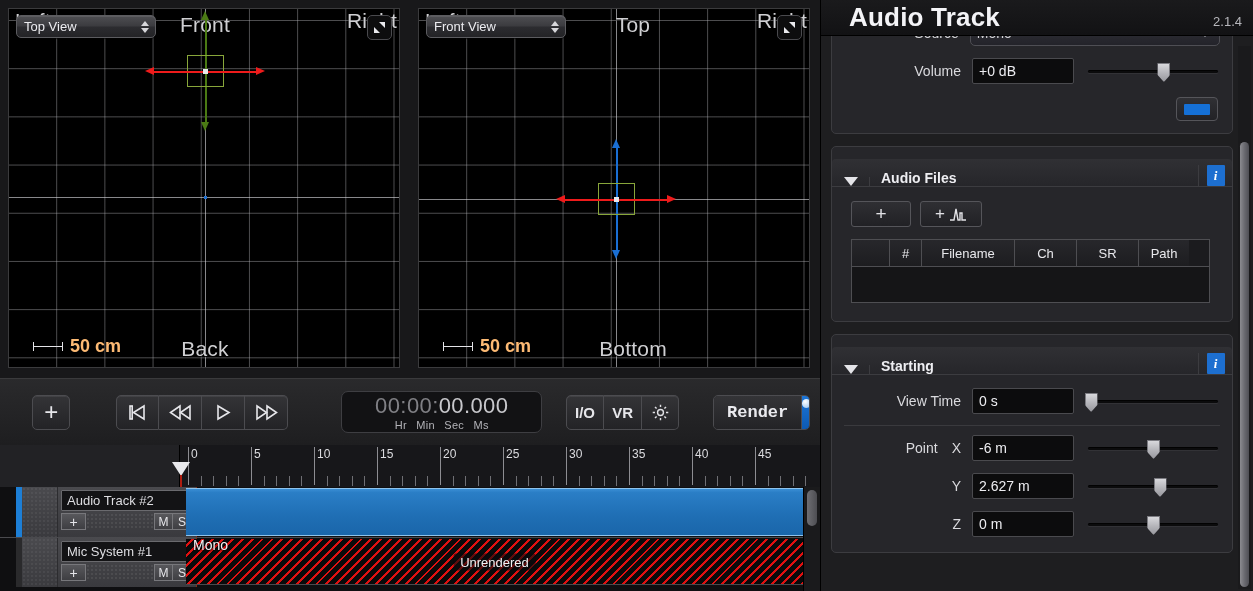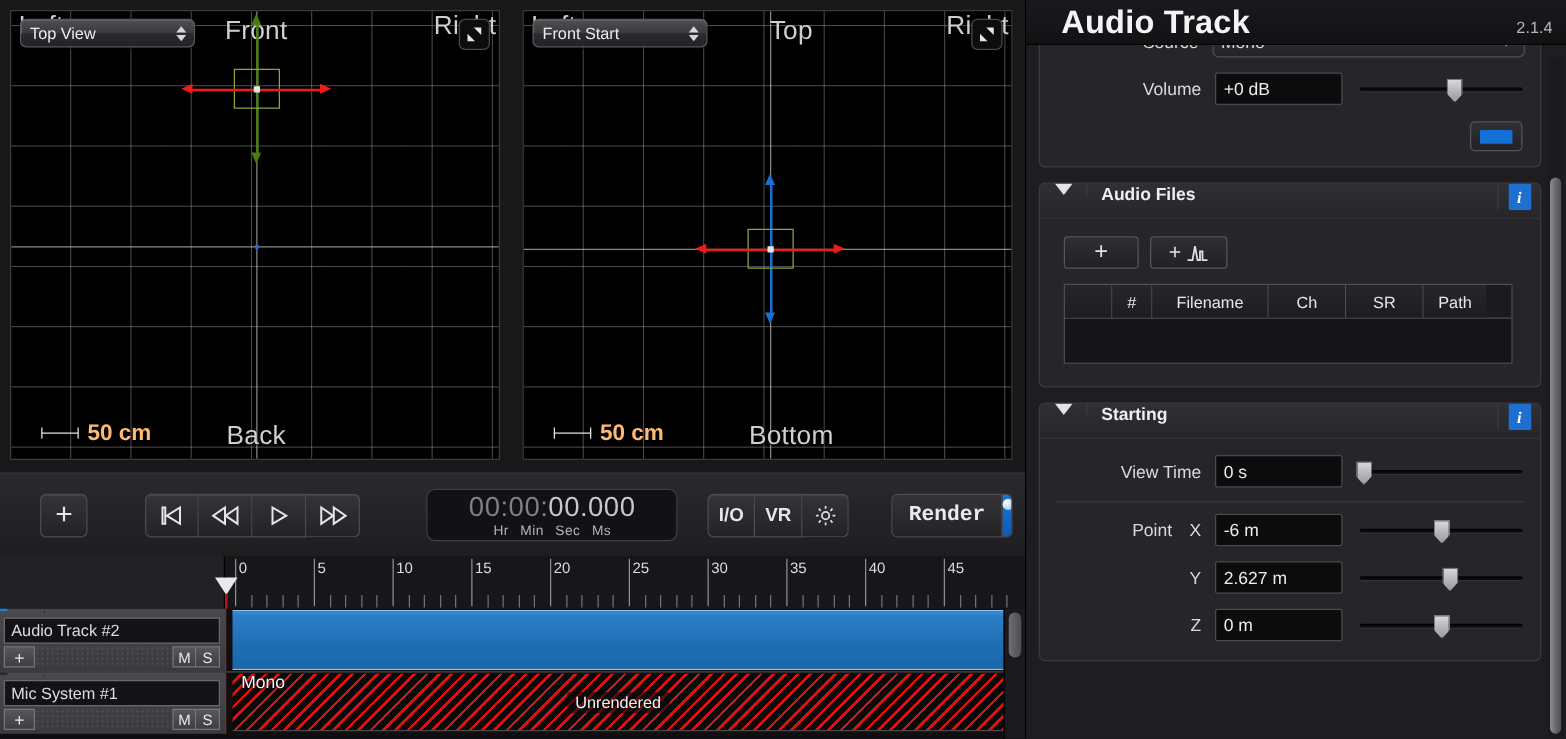--- a/index.html
+++ b/index.html
@@ -263,25 +263,24 @@
   }
 
   
   .tracks {
     position: absolute; left: 0; top: 487px; width: 820px; height: 104px;
     background: #0f0f11;
   }
   .track-row { position: relative; width: 820px; height: 50px; }
   .track-row + .track-row { border-top: 1px solid #4a4a4e; }
   .track-head {
-    position: absolute; left: 0; top: 0; width: 181px; height: 100%;
+    position: absolute; left: 16px; top: 0; width: 181px; height: 100%;
     background: linear-gradient(to bottom, #4a4a4e 0%, #3a3a3e 100%);
     border-right: 1px solid #8a2b12;
     display: flex;
-    flex-direction: column;
   }
   .sel-strip { width: 6px; height: 100%; background: #1d7fd6; }
   .sel-strip.off { background: #2a2a2c; }
   .head-pad {
     width: 36px; height: 100%;
     background: linear-gradient(to bottom, #5a5a5e 0%, #47474b 100%);
     border-right: 1px solid #2c2c2f;
     background-image: radial-gradient(rgba(255,255,255,0.05) 1px, transparent 1px);
     background-size: 4px 4px;
   }
@@ -380,24 +379,25 @@
 
   .group {
     background: #26262a;
     border: 1px solid #3c3c40;
     border-radius: 5px;
     margin-bottom: 12px;
   }
   .group-body { padding: 10px 12px 12px 12px; }
 
   .group-header {
-    display: flex; align-items: flex-start; height: 28px;
+    display: flex; align-items: flex-end; height: 28px;
     background: linear-gradient(to bottom, #303034 0%, #26262a 100%);
     border-bottom: 1px solid #3c3c40;
     border-radius: 4px 4px 0 0;
+    margin-top: 12px;
   }
   .gh-arrow {
     width: 38px; display: flex; align-items: center; justify-content: center;
     border-right: 1px solid #3c3c40; cursor: pointer;
   }
   .gh-arrow i {
     width: 0; height: 0;
     border-left: 7px solid transparent; border-right: 7px solid transparent;
     border-top: 9px solid #e4e4e8;
   }
@@ -586,21 +586,21 @@
             <div class="gz-box"></div>
             <div class="gz-arrow-h">
               <div class="ah-l"></div>
                 <div class="line"></div>
                 <div class="ah-r"></div>
             </div>
             <div class="gz-dot"></div>
           </div>
 
           <div class="vp-select">
-            <span>Front Start</span>
+            <span>Front View</span>
             <span class="stepper">
                 <i class="up"></i>
                 <i class="dn"></i>
               </span>
           </div>
 
           <div class="vp-expand">
             <svg width="15" height="15" viewBox="0 0 15 15">
               <path d="M13 2 L13 8 L7 2 Z" fill="#e8e8ec"></path>
               <path d="M2 13 L2 7 L8 13 Z" fill="#e8e8ec"></path>

